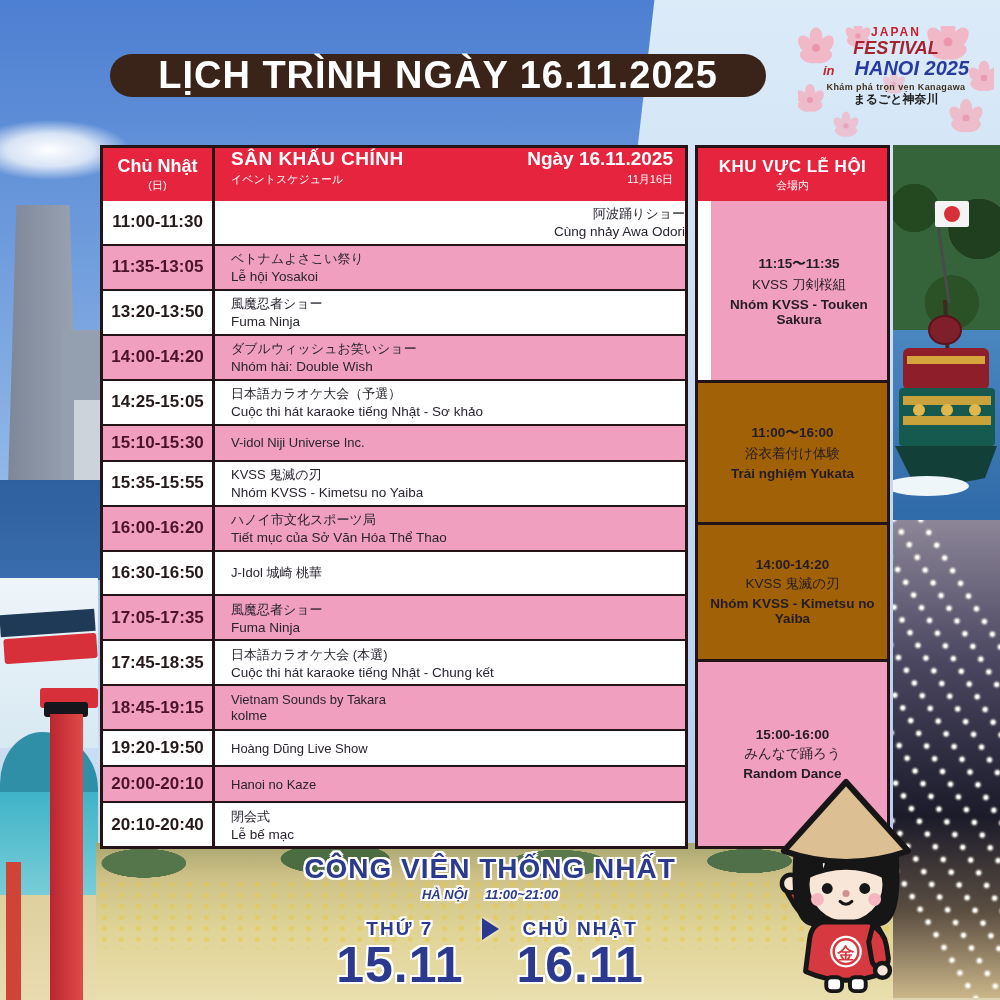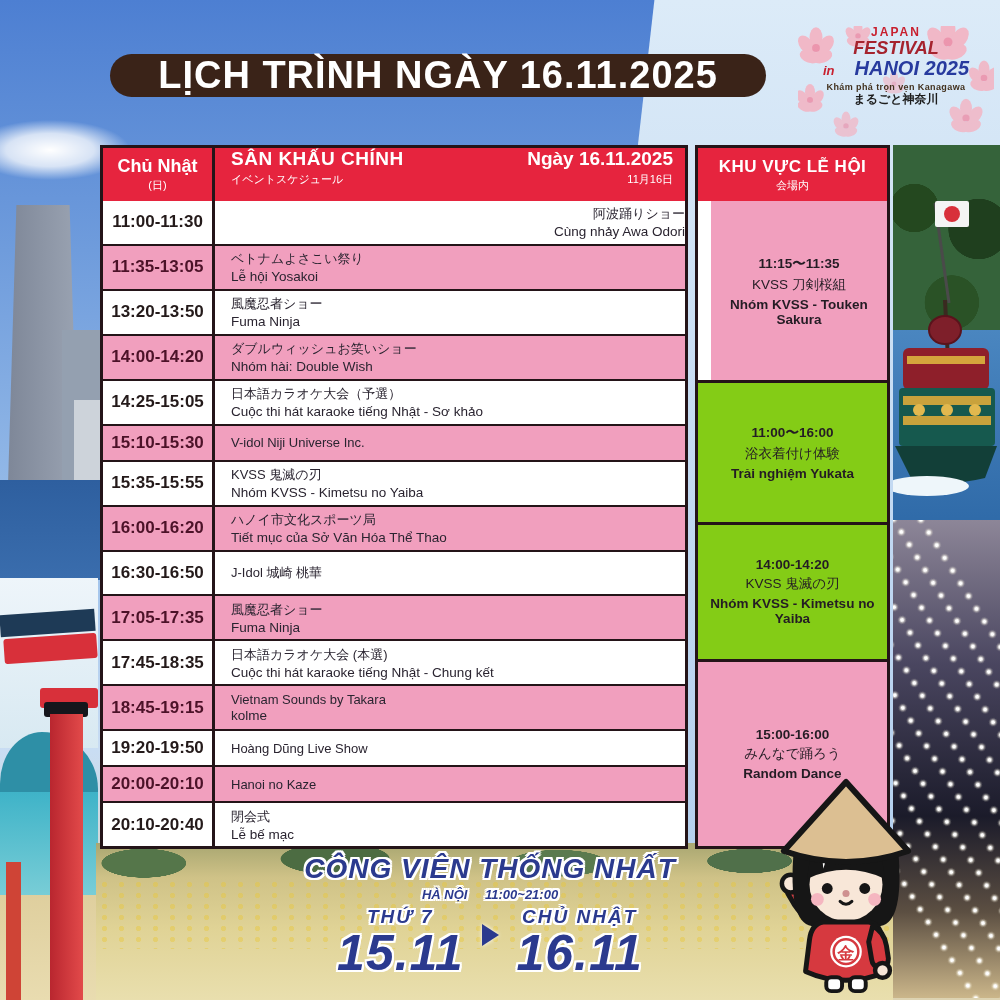--- a/index.html
+++ b/index.html
@@ -75,38 +75,38 @@
   .cell-event{flex:1;display:flex;flex-direction:column;justify-content:center;padding-left:16px;gap:1px;}
   .ev-jp{font-size:13px;color:#2a2430;}
   .ev-vi{font-size:13.5px;color:#2a2430;}
 
   
   .side-tbl{left:695px;top:145px;width:195px;}
   .sh{flex-direction:column;align-items:center;justify-content:center;}
   .sh .s1{font-weight:bold;font-size:17px;letter-spacing:.5px;}
   .sh .s2{font-size:11px;margin-top:1px;}
   .s-body{display:flex;flex-direction:column;height:645px;}
-  .sblock{display:flex;flex-direction:column;align-items:center;justify-content:center;text-align:center;gap:3px;border-top:3px solid #241418;box-sizing:border-box;background:#84cc16;min-height:0;padding:0 6px;}
+  .sblock{display:flex;flex-direction:column;align-items:center;justify-content:center;text-align:center;gap:3px;border-top:3px solid #241418;box-sizing:border-box;background:#a16207;min-height:0;padding:0 6px;}
   .sblock:first-child{border-top:none;margin-left:13px;}
   .sblock.hl{background:#f19fbe;}
   .sblock:nth-child(1){flex:182 1 0;}
   .sblock:nth-child(2){flex:140 1 0;}
   .sblock:nth-child(3){flex:136 1 0;}
   .sblock:nth-child(4){flex:187 1 0;}
   .sb-time{font-weight:bold;font-size:13.5px;color:#241c24;}
   .sb-jp{font-size:13.5px;color:#241c24;}
   .sb-vi{font-weight:bold;font-size:13.5px;color:#241c24;}
 
   
   .venue{left:250px;top:853px;width:480px;text-align:center;color:#2b3a8e;}
-  .outline{text-shadow:-2px -2px 0 #fff,2px -2px 0 #fff,-2px 2px 0 #fff,2px 2px 0 #fff,0 -2px 0 #fff,0 2px 0 #fff,-2px 0 0 #fff,2px 0 0 #fff;font-style:italic;}
+  .outline{text-shadow:-2px -2px 0 #fff,2px -2px 0 #fff,-2px 2px 0 #fff,2px 2px 0 #fff,0 -2px 0 #fff,0 2px 0 #fff,-2px 0 0 #fff,2px 0 0 #fff;}
   .v-name{font-size:28px;font-weight:bold;letter-spacing:1px;}
   .v-sub{font-size:13px;font-weight:bold;font-style:italic;margin-top:2px;}
   .v-sub .v-hours{margin-left:14px;}
-  .v-dates{display:flex;align-items:center;justify-content:center;gap:18px;margin-top:4px;}
+  .v-dates{display:flex;align-items:flex-start;justify-content:center;gap:18px;margin-top:16px;}
   .v-col{text-align:center;}
   .v-day{font-size:19px;font-weight:bold;letter-spacing:2px;}
   .v-num{font-size:50px;font-weight:bold;letter-spacing:1px;line-height:1.0;}
   .v-arrow{width:0;height:0;border-left:17px solid #2b3a8e;border-top:11px solid transparent;border-bottom:11px solid transparent;margin-bottom:15px;filter:drop-shadow(0 0 2px #fff);}
 
   .mascot{left:762px;top:778px;width:168px;height:222px;z-index:6;} .z2{z-index:2;} .z3{z-index:3;}
 </style>
 </head>
 <body>
 

